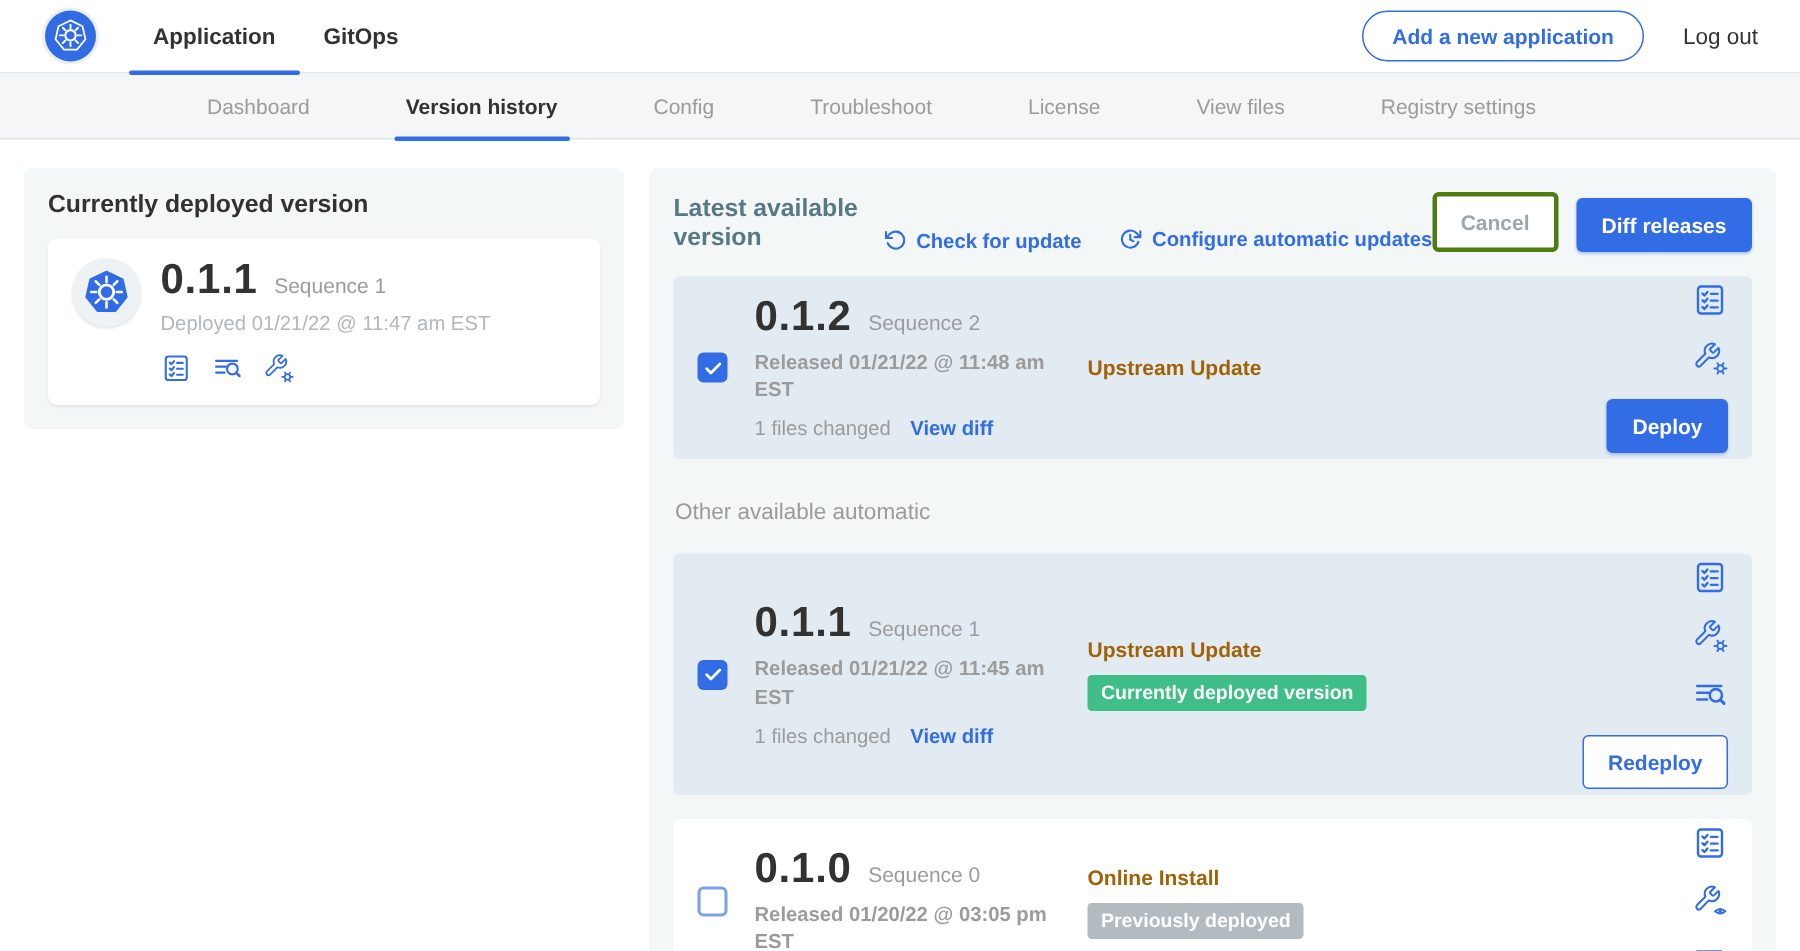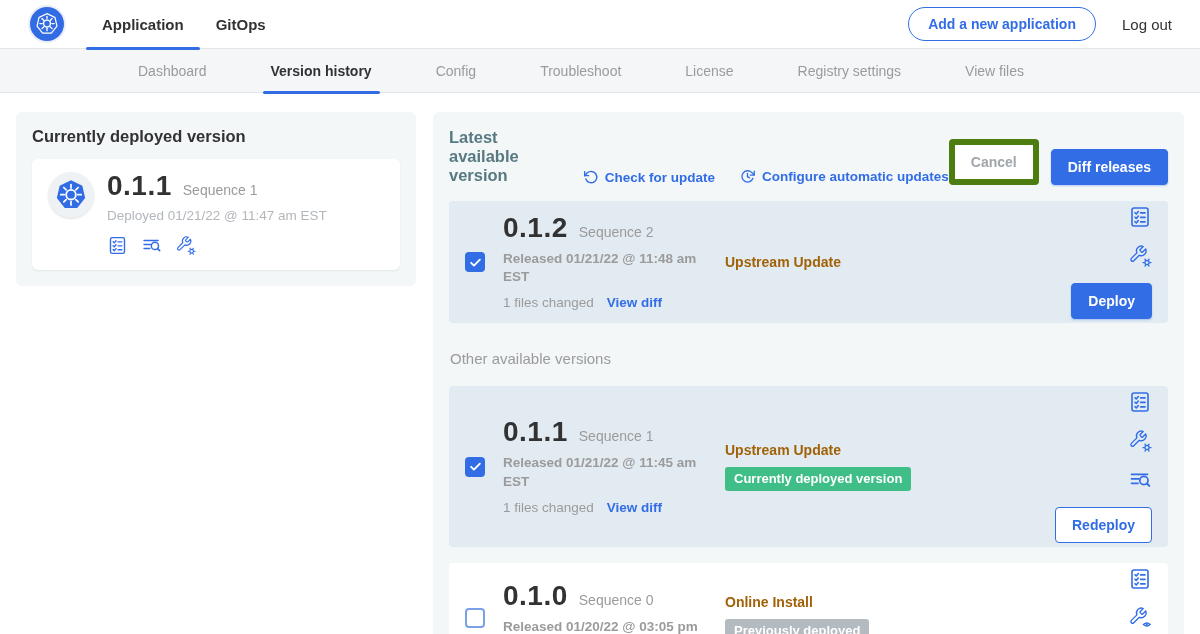--- a/index.html
+++ b/index.html
@@ -78,21 +78,21 @@
     display:flex; align-items:center; gap:6px; color:#326de6;
     font-size:13.5px; font-weight:700; cursor:pointer; white-space:nowrap;
   }
   .blue-link + .blue-link { margin-left:24px; }
 
   .btn { font-family:inherit; font-size:14px; font-weight:700; border-radius:4px;
          padding:9px 16px; cursor:pointer; white-space:nowrap; }
   .btn-primary { background:#326de6; color:#fff; border:1px solid #326de6;
                  box-shadow:0 1px 2px rgba(50,109,230,.35); }
   .btn-outline { background:#fff; color:#326de6; border:1px solid #326de6; }
-  .btn-cancel  { background:#fff; color:#9fa6ab; border:6px solid #4d7c0f; margin-left:auto; }
+  .btn-cancel  { background:#fff; color:#9fa6ab; border:3px solid #4d7c0f; margin-left:auto; }
   .avail-header .btn-primary { margin-left:12px; }
 
   .version-row {
     border-radius:4px; background:#fff; display:flex; align-items:center;
     padding:4px 16px;
   }
   .version-row.selected { background:#e3ebf2; }
 
   .checkbox { width:20px; height:20px; border-radius:4px; flex:none; margin-right:18px; cursor:pointer; }
   .checkbox.checked { background:#326de6; display:flex; align-items:center; justify-content:center; }
@@ -222,22 +222,22 @@
   <button class="add-app-btn">Add a new application</button>
   <div class="logout">Log out</div>
 </header>
 
 <nav class="subnav">
   <div class="subnav-tab">Dashboard</div>
   <div class="subnav-tab active">Version history</div>
   <div class="subnav-tab">Config</div>
   <div class="subnav-tab">Troubleshoot</div>
   <div class="subnav-tab">License</div>
+  <div class="subnav-tab">View files</div>
   <div class="subnav-tab">Registry settings</div>
-  <div class="subnav-tab">View files</div>
 </nav>
 
 <main class="main">
 
   <aside class="deployed-card">
     <h2>Currently deployed version</h2>
     <div class="deployed-inner">
       <div class="app-logo-circle">
         <svg class="ic" width="34" height="34">
             <use href="#i-k8s-filled"></use>
@@ -308,21 +308,21 @@
         <svg class="ic act-icon" width="24" height="24">
             <use href="#i-checklist"></use>
           </svg>
         <svg class="ic act-icon" width="24" height="24">
             <use href="#i-wrench-gear"></use>
           </svg>
         <button class="btn btn-primary">Deploy</button>
       </div>
     </div>
 
-    <div class="other-heading">Other available versions</div>
+    <div class="other-heading">Other available automatic</div>
 
     <div class="version-row selected">
       <div class="checkbox checked">
         <svg class="ic" width="15" height="15">
             <use href="#i-check"></use>
           </svg>
       </div>
       <div class="ver-col">
         <div class="ver-line">
           <span class="ver-number">0.1.1</span>

